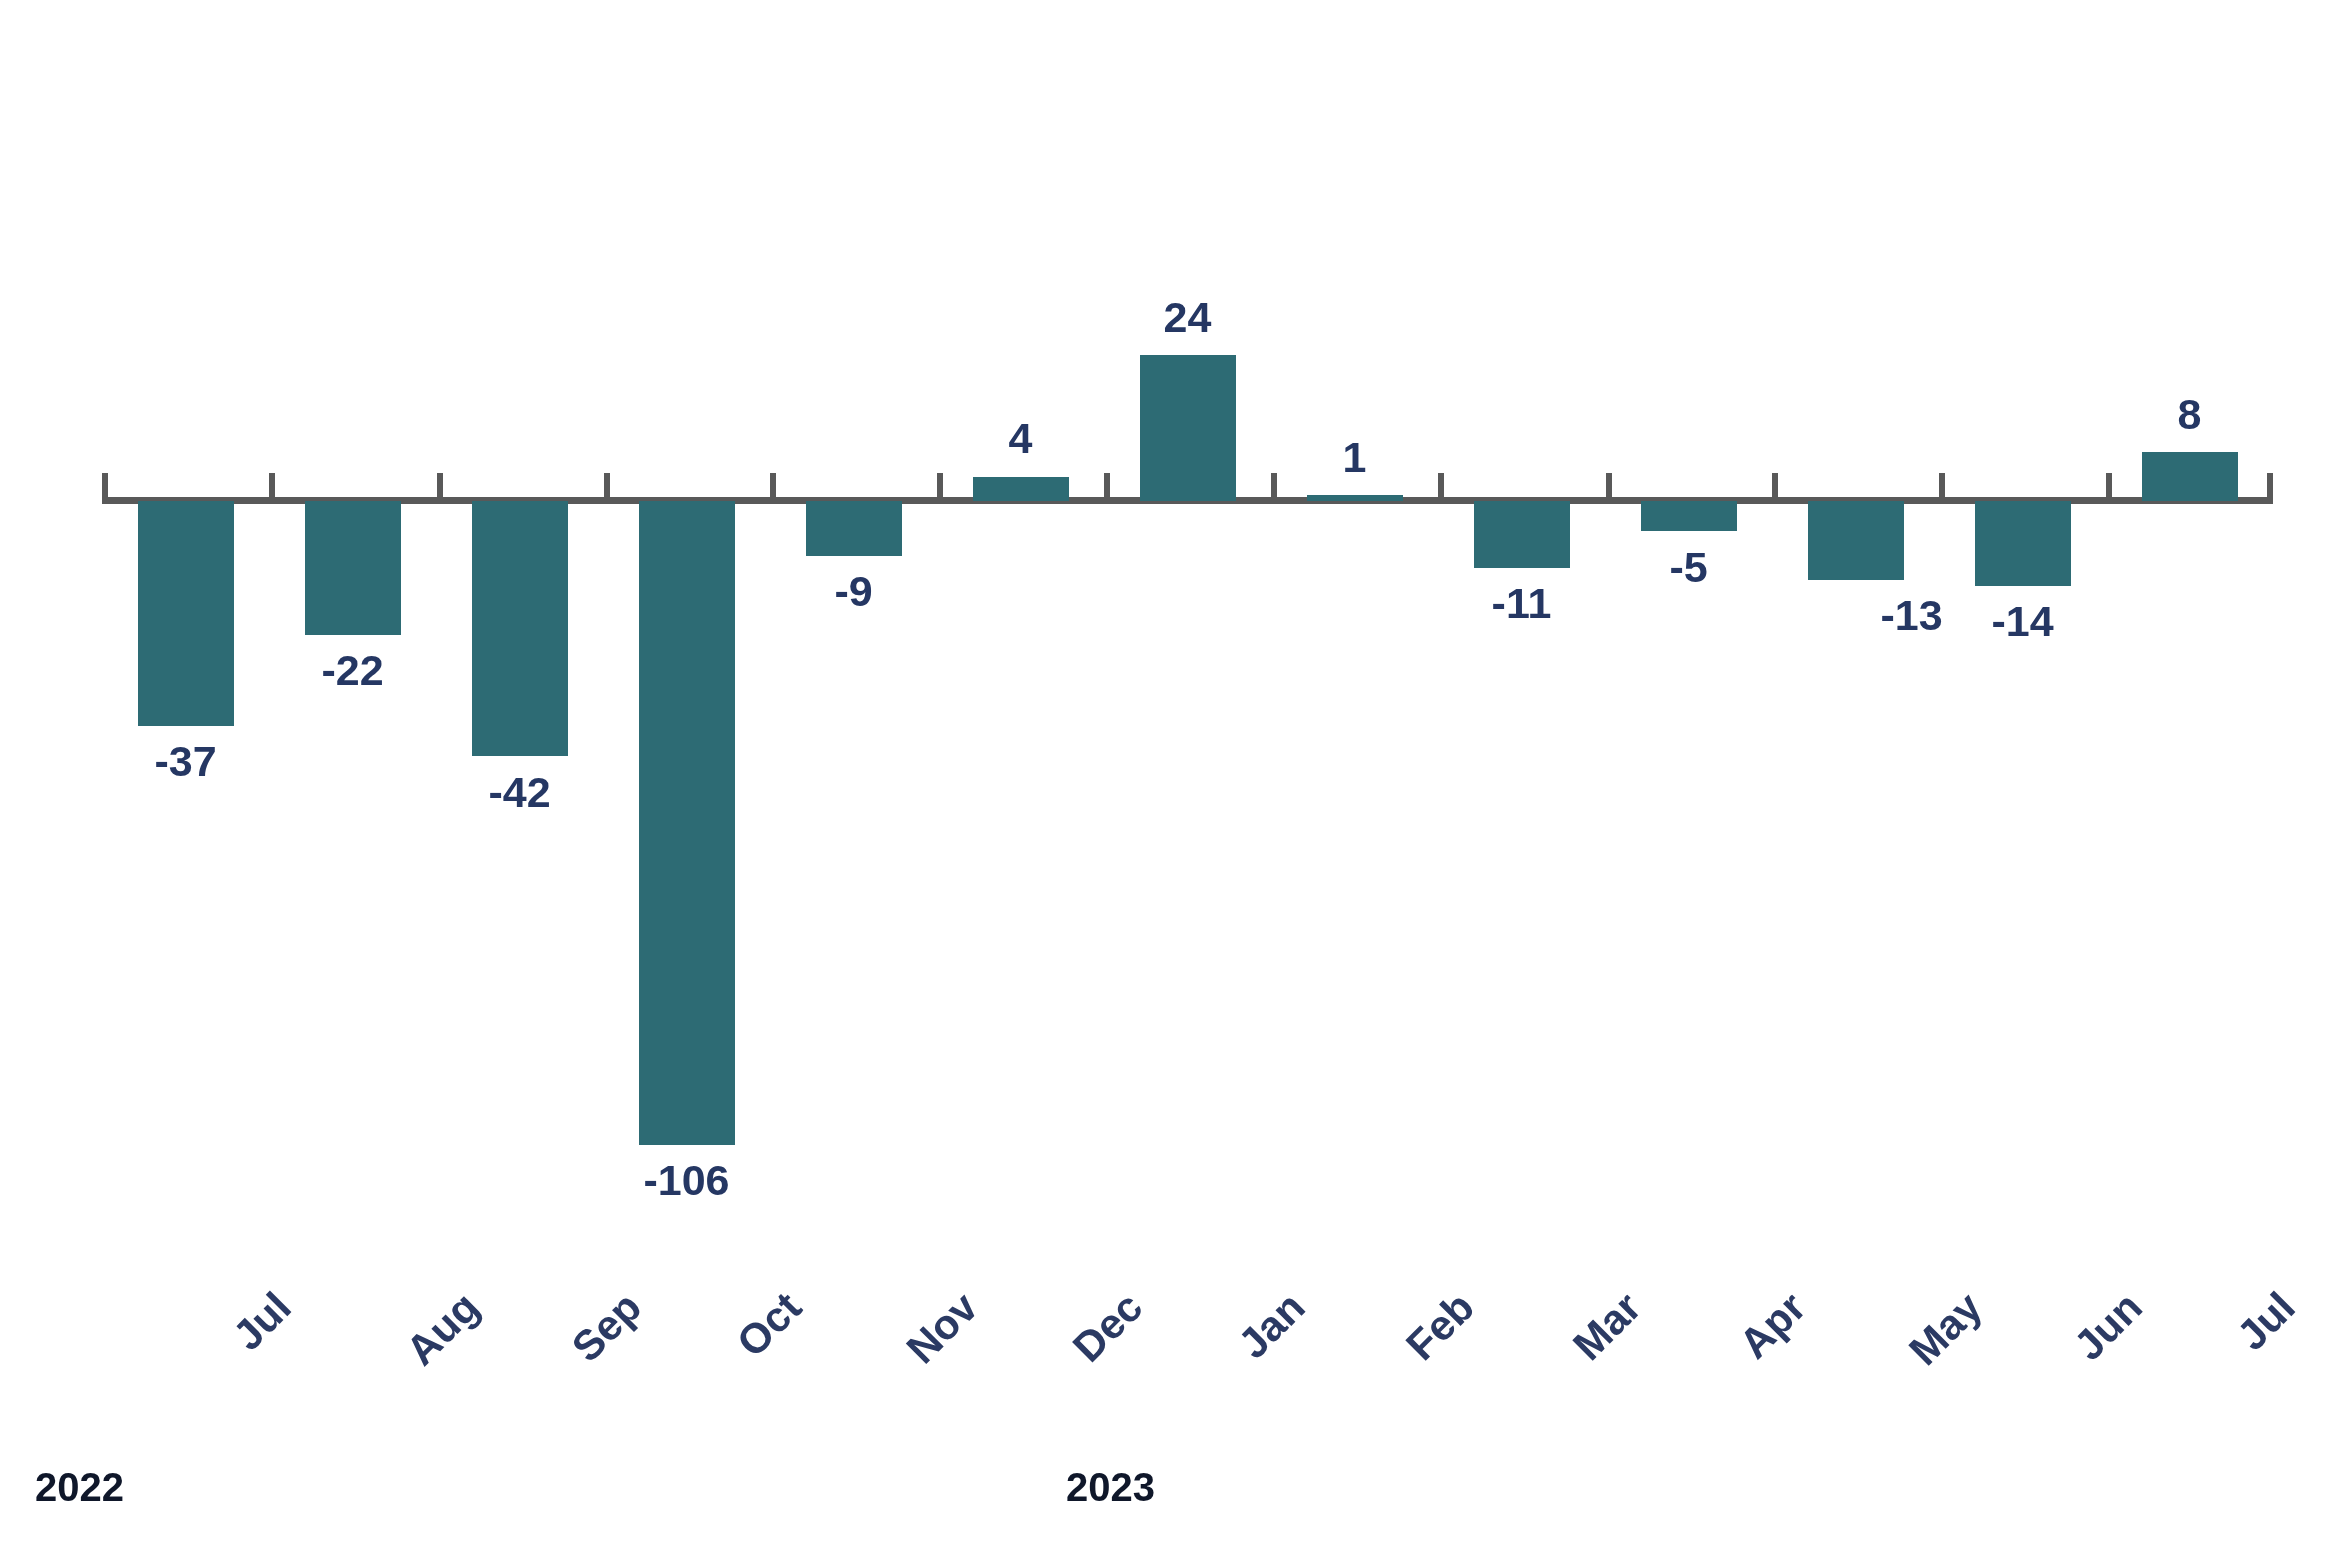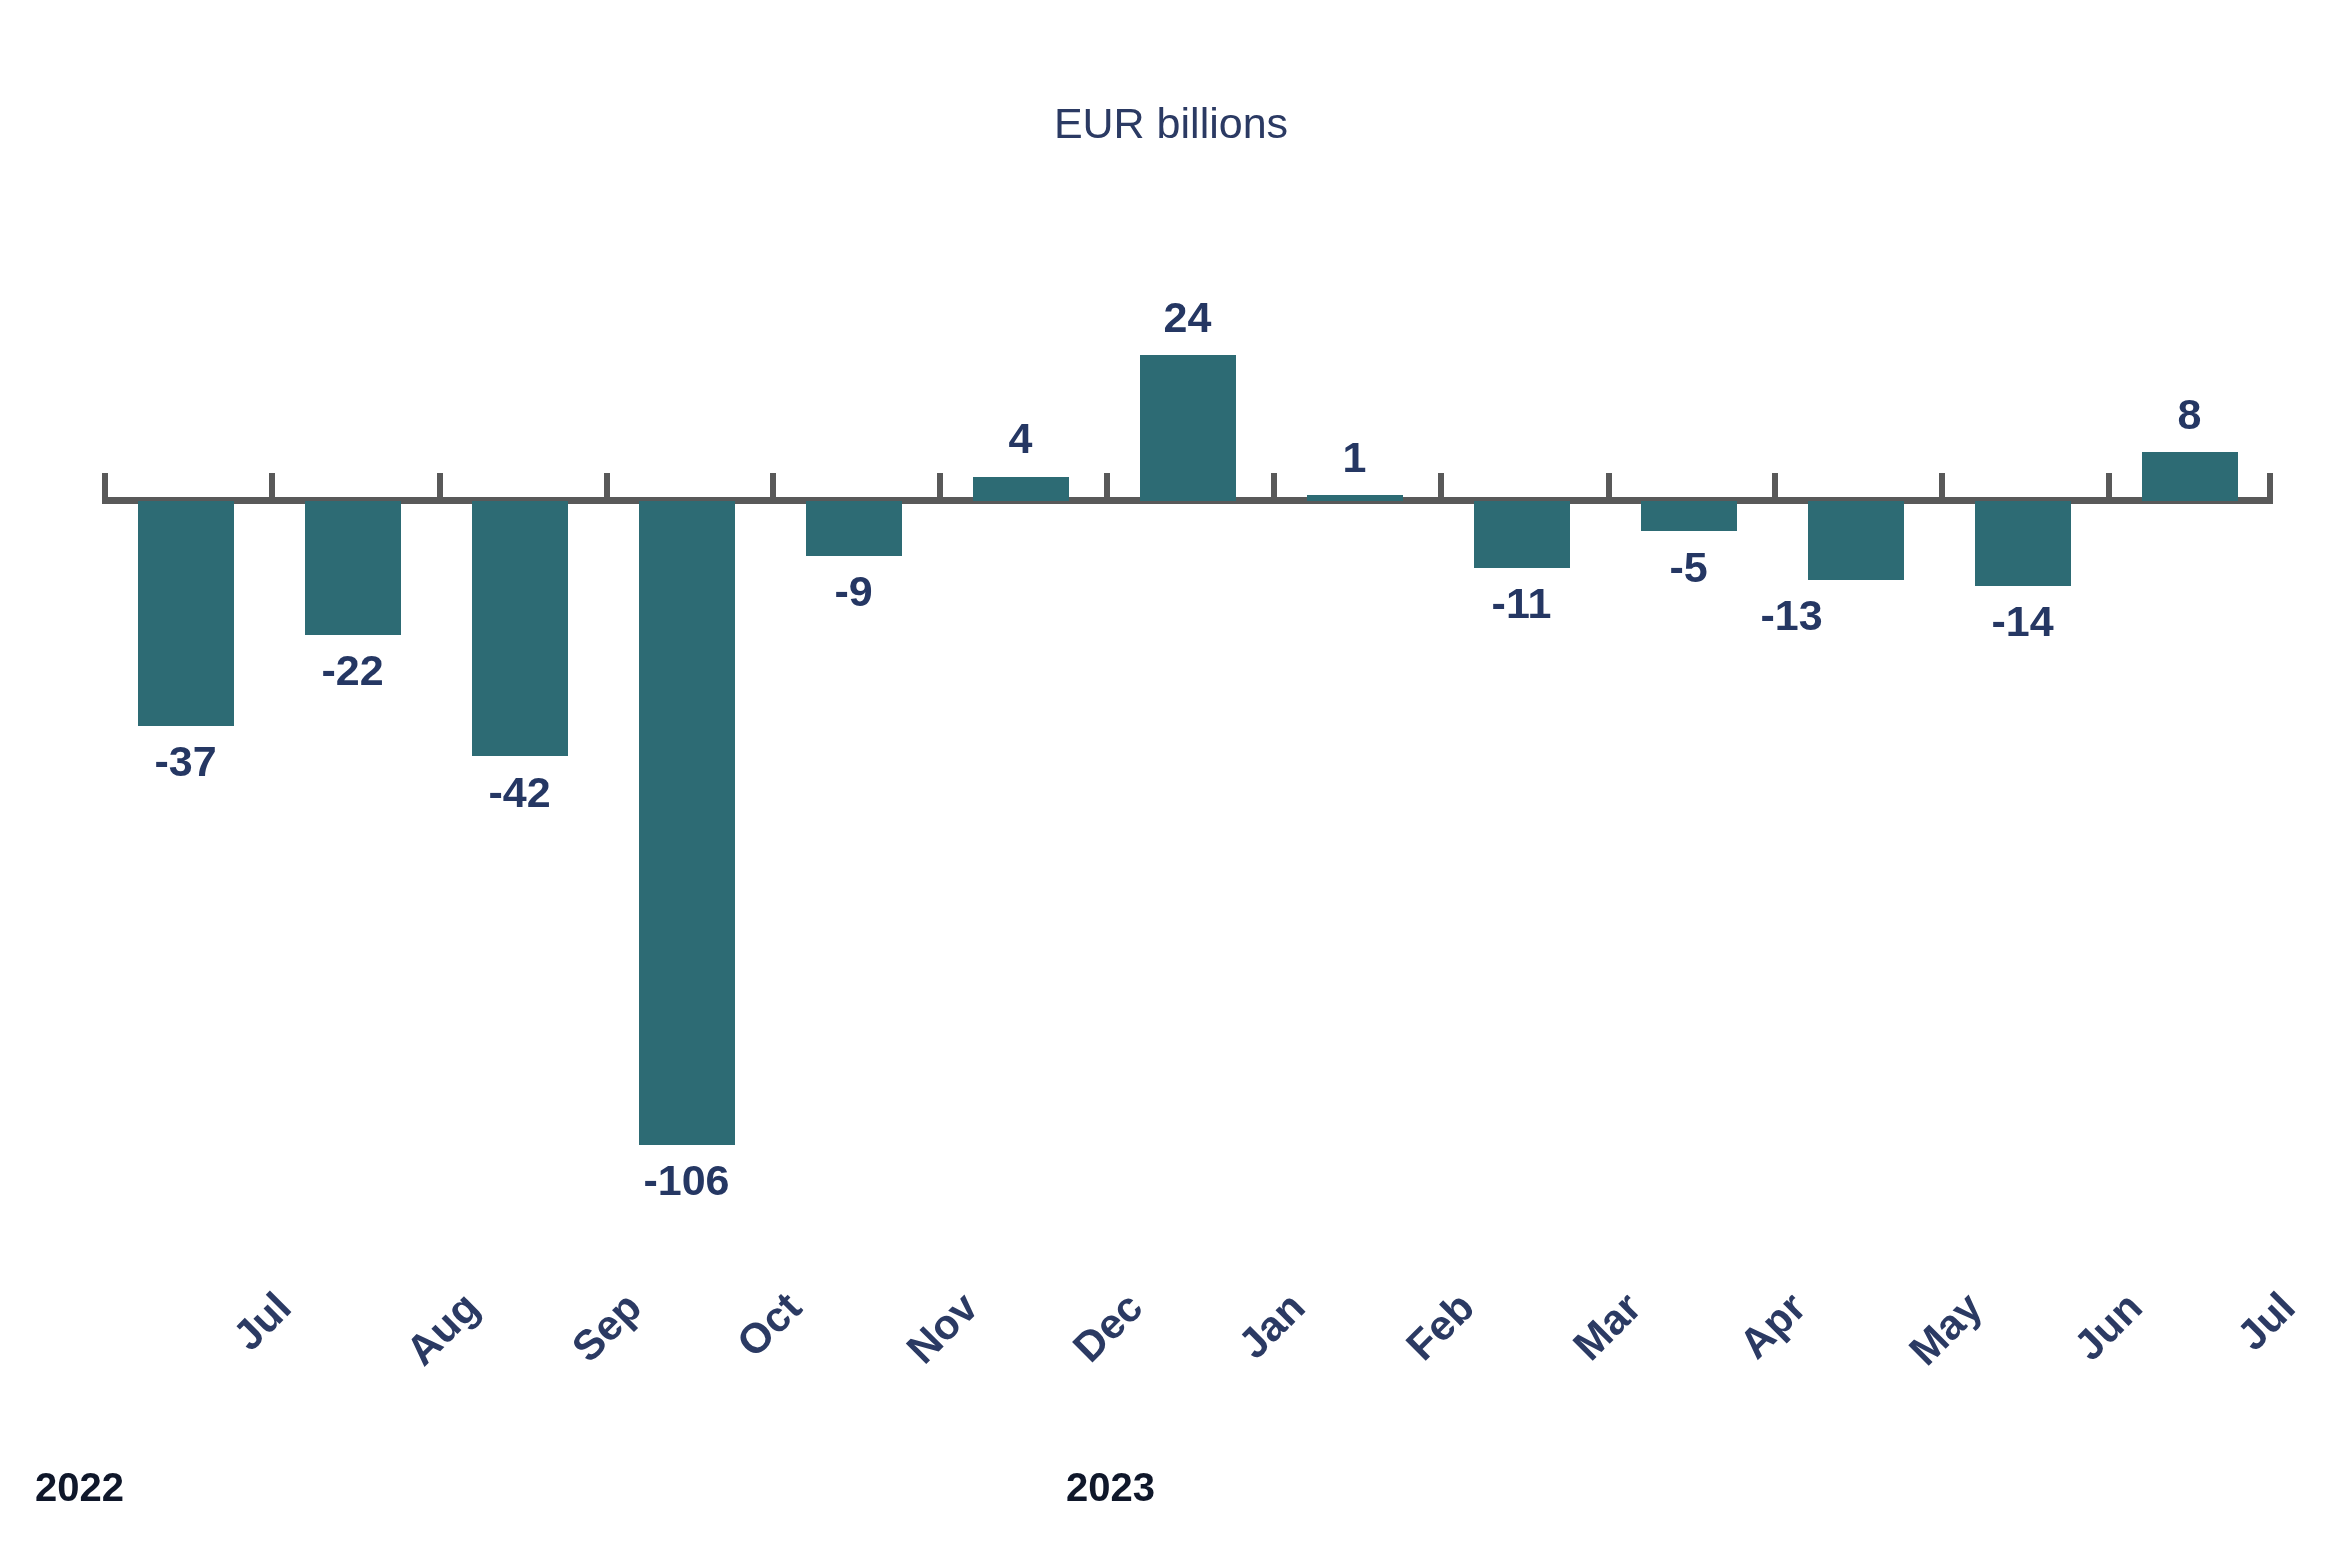--- a/index.html
+++ b/index.html
@@ -92,21 +92,20 @@
     color: #0f172a;
     white-space: nowrap;
     line-height: 1;
   }
 </style>
 </head>
 <body>
 
 <div id="chart-root">
 
-  <div class="subtitle">EUR billions</div>
 
   <div class="plot" id="plot-area">
       <div class="axis-line" style="left: 102px; top: 497px; width: 2171px;"></div>
       <div class="tick" style="left: 102px; top: 473px;"></div>
       <div class="tick" style="left: 269px; top: 473px;"></div>
       <div class="tick" style="left: 437px; top: 473px;"></div>
       <div class="tick" style="left: 604px; top: 473px;"></div>
       <div class="tick" style="left: 770px; top: 473px;"></div>
       <div class="tick" style="left: 937px; top: 473px;"></div>
       <div class="tick" style="left: 1104px; top: 473px;"></div>
@@ -141,21 +140,21 @@
       <div class="bar" style="left: 1307px; width: 96px; height: 6px; top: 495px;"></div>
       <div class="bar-label" style="width: 167px; left: 1271px; top: 436px;">1</div>
       <div class="cat-label" style="left: 1392px; top: 1279px;">Feb</div>
       <div class="bar" style="left: 1474px; width: 96px; height: 67px; top: 501px;"></div>
       <div class="bar-label" style="width: 167px; left: 1438px; top: 582px;">-11</div>
       <div class="cat-label" style="left: 1559px; top: 1279px;">Mar</div>
       <div class="bar" style="left: 1641px; width: 96px; height: 30px; top: 501px;"></div>
       <div class="bar-label" style="width: 167px; left: 1605px; top: 546px;">-5</div>
       <div class="cat-label" style="left: 1726px; top: 1279px;">Apr</div>
       <div class="bar" style="left: 1808px; width: 96px; height: 79px; top: 501px;"></div>
-      <div class="bar-label" style="width: 167px; left: 1708px; top: 594px;">-13</div>
+      <div class="bar-label" style="width: 167px; left: 1828px; top: 594px;">-13</div>
       <div class="cat-label" style="left: 1893px; top: 1279px;">May</div>
       <div class="bar" style="left: 1975px; width: 96px; height: 85px; top: 501px;"></div>
       <div class="bar-label" style="width: 167px; left: 1939px; top: 600px;">-14</div>
       <div class="cat-label" style="left: 2060px; top: 1279px;">Jun</div>
       <div class="bar" style="left: 2142px; width: 96px; height: 49px; top: 452px;"></div>
       <div class="bar-label" style="width: 167px; left: 2106px; top: 393px;">8</div>
       <div class="cat-label" style="left: 2227px; top: 1279px;">Jul</div>
     </div>
 
   <div class="year-label" id="year-0" style="left:35px; top:1467px;">2022</div>

